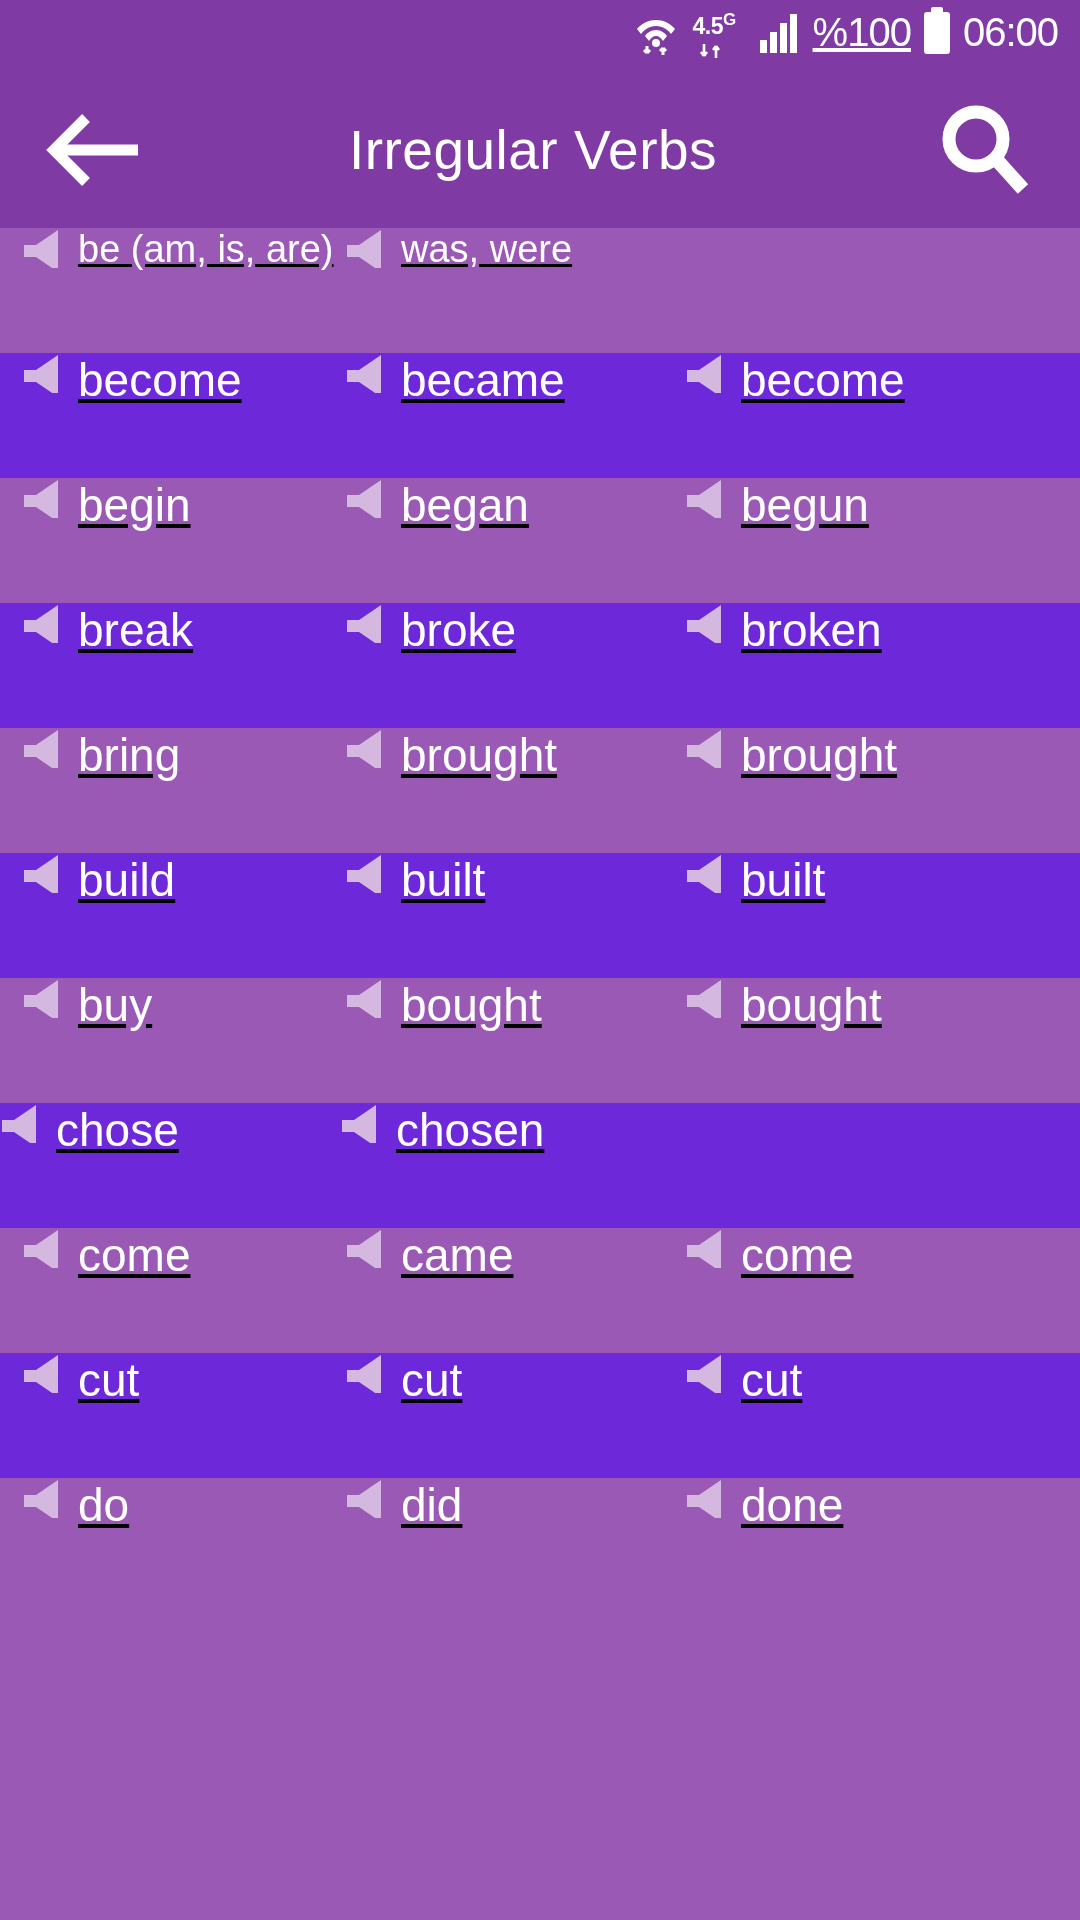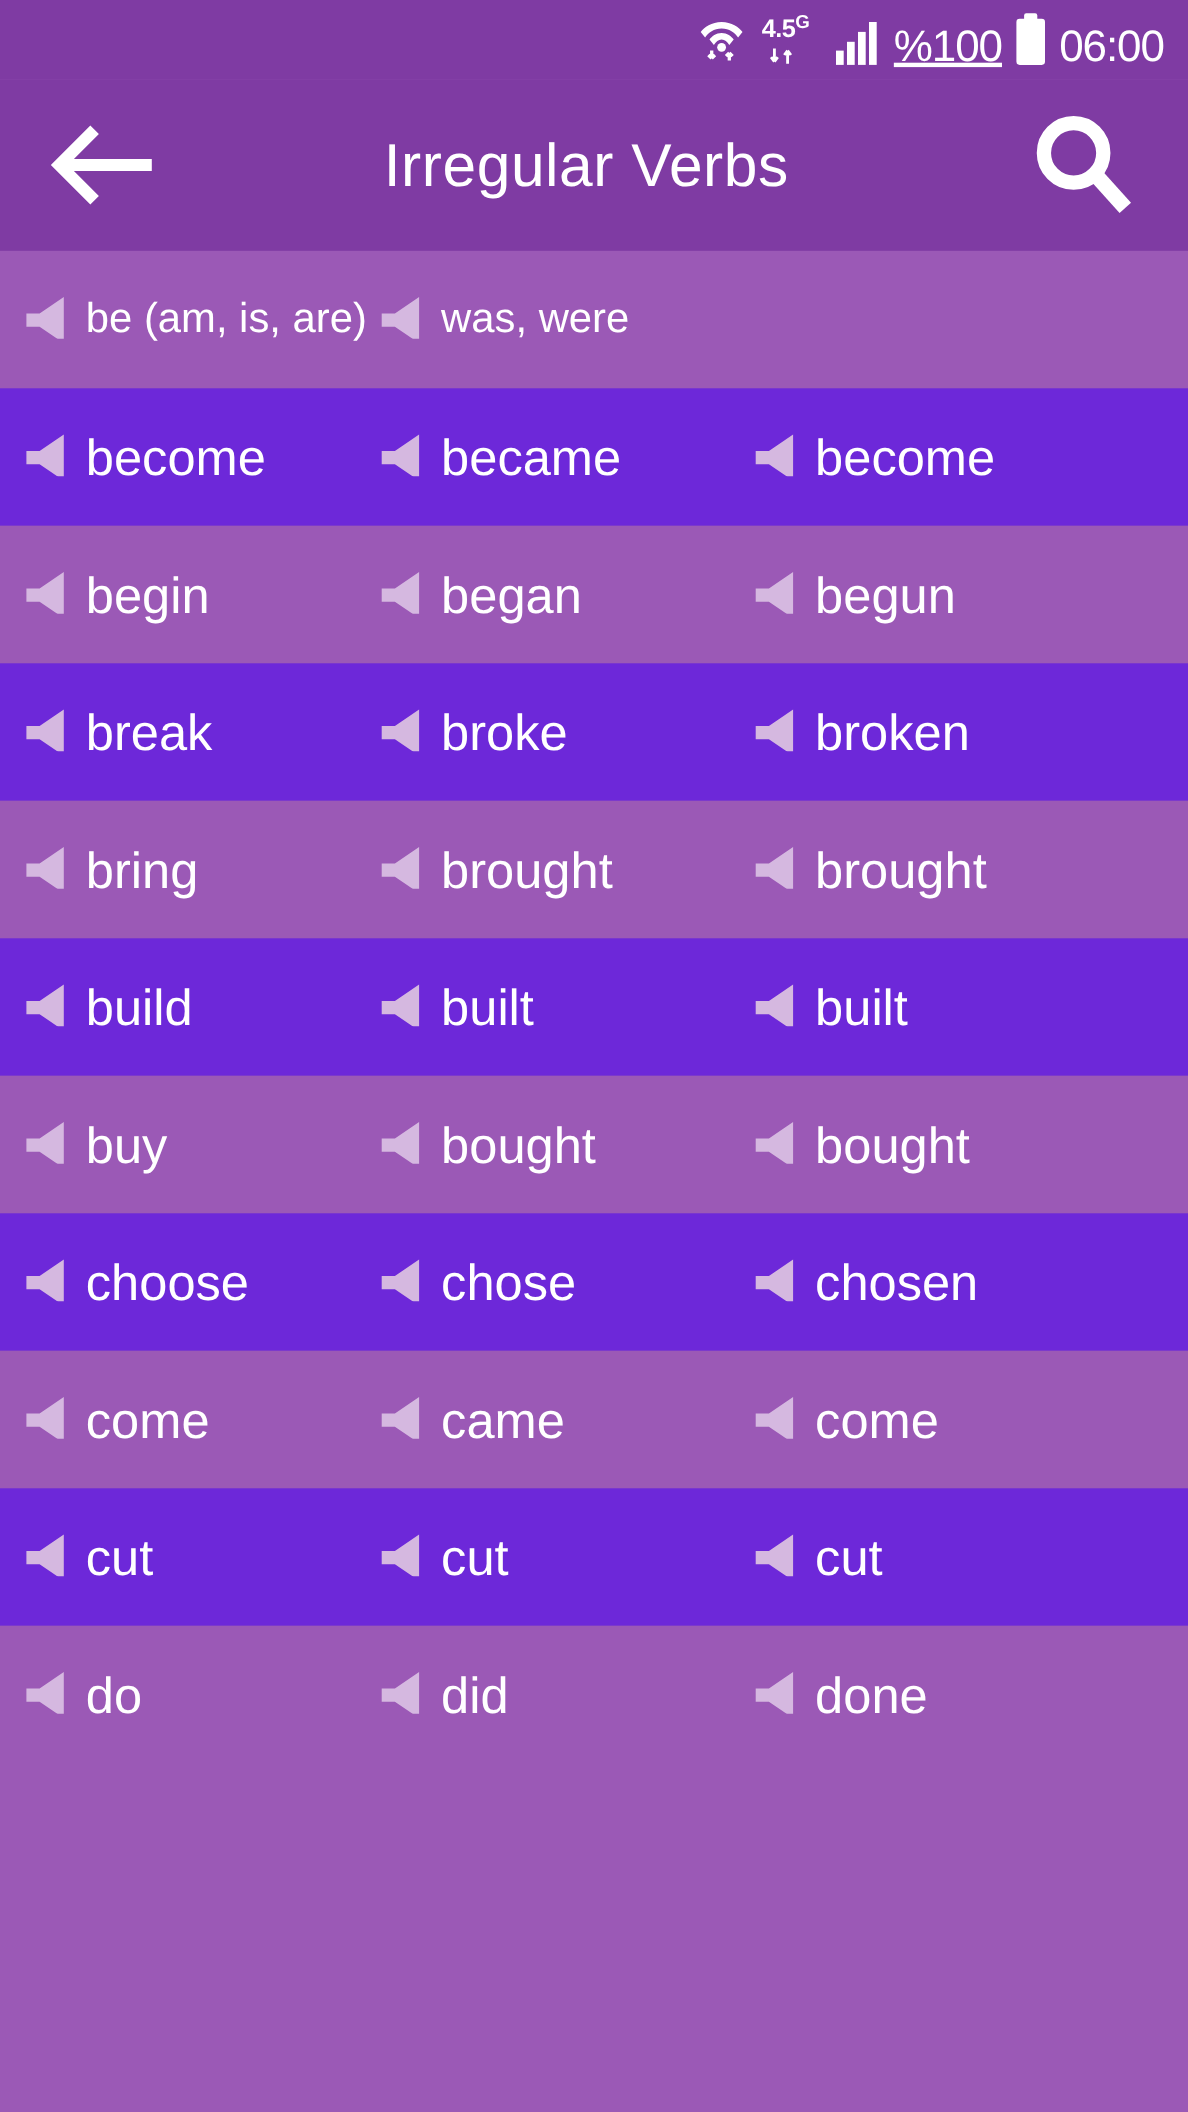--- a/index.html
+++ b/index.html
@@ -11,21 +11,21 @@
   }
 
   
   #status-bar{
     height:72px; width:100%;
     background:#7f3ba3;
     display:flex; align-items:center; justify-content:flex-end;
     padding-right:22px;
     color:#ffffff;
   }
-  .sb-group{ display:flex; align-items:flex-end; gap:13px; }
+  .sb-group{ display:flex; gap:13px; }
   .sb-icon{ display:block; }
 
   .wifi-wrap{ position:relative; width:44px; height:48px; }
   .wifi-wrap svg{ position:absolute; top:-2px; left:2px; }
   .net-wrap{ position:relative; width:54px; height:48px; }
   .net-label{
     position:absolute; top:-1px; left:2px;
     font-size:23px; font-weight:bold; letter-spacing:-0.5px;
     line-height:1;
   }
@@ -85,23 +85,24 @@
   #verb-list{ width:100%; }
   .verb-row{
     height:125px;
     display:flex; align-items:center;
     width:100%;
   }
   .verb-row.odd { background:#9b59b6; }
   .verb-row.even{ background:#6d28d9; }
 
   .verb-cell{
-    display:flex; align-items:center;
+    display:flex; 
     height:100%;
     flex:0 0 auto;
+    text-decoration:underline;
   }
   .verb-cell.col-0{ width:345px; padding-left:22px; }
   .verb-cell.col-1{ width:340px; padding-left:0px; }
   .verb-cell.col-2{ width:395px; padding-left:0px; }
 
   .speaker-icon{ flex:0 0 auto; margin-right:18px; }
   .verb-text{
     color:#ffffff;
     font-size:46px;
     font-weight:400;
@@ -297,26 +298,20 @@
         <span class="verb-text">bought</span>
       </div>
       <div class="verb-cell col-2">
         <span class="speaker-icon"><svg width="38" height="40" viewBox="0 0 38 40">
             <path d="M36 2 L14 17 L2 17 L2 29 L14 29 L36 44 Z" fill="#d5b8e0"></path>
           </svg></span>
         <span class="verb-text">bought</span>
       </div>
     </div>
     <div class="verb-row even">
-      <div class="verb-cell col-0">
-        <span class="speaker-icon"><svg width="38" height="40" viewBox="0 0 38 40">
-            <path d="M36 2 L14 17 L2 17 L2 29 L14 29 L36 44 Z" fill="#d5b8e0"></path>
-          </svg></span>
-        <span class="verb-text">choose</span>
-      </div>
       <div class="verb-cell col-1">
         <span class="speaker-icon"><svg width="38" height="40" viewBox="0 0 38 40">
             <path d="M36 2 L14 17 L2 17 L2 29 L14 29 L36 44 Z" fill="#d5b8e0"></path>
           </svg></span>
         <span class="verb-text">chose</span>
       </div>
       <div class="verb-cell col-2">
         <span class="speaker-icon"><svg width="38" height="40" viewBox="0 0 38 40">
             <path d="M36 2 L14 17 L2 17 L2 29 L14 29 L36 44 Z" fill="#d5b8e0"></path>
           </svg></span>

